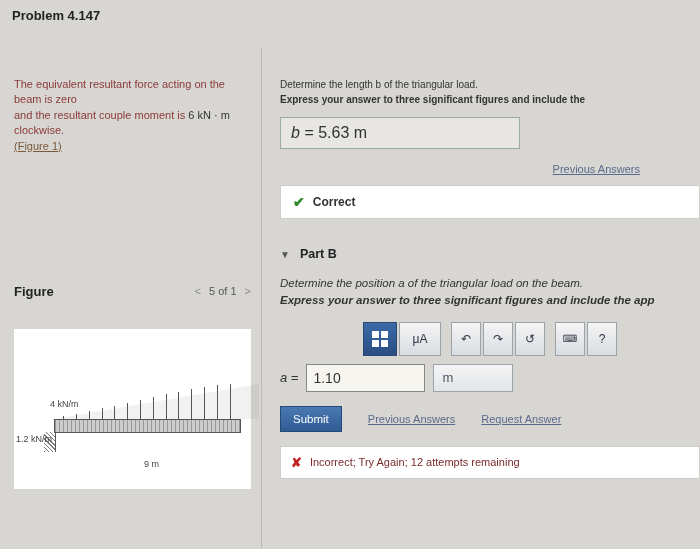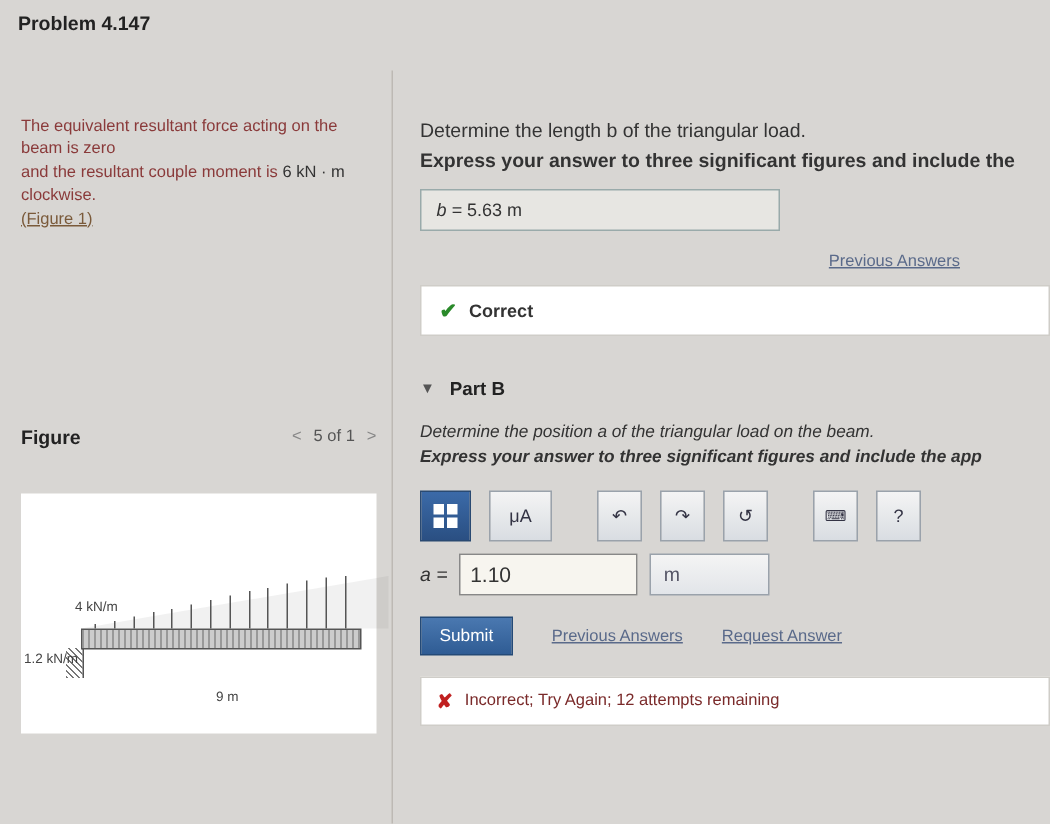--- a/index.html
+++ b/index.html
@@ -90,27 +90,27 @@
   .lbl4 { position:absolute; left:36px; top:70px; }
   .lbl25 { position:absolute; left:2px; top:105px; }
   .lbl9m { position:absolute; left:130px; top:130px; }
   .support {
     position:absolute; left:30px; top:103px; width:12px; height:20px;
     background: repeating-linear-gradient(45deg,#777,#777 1px,transparent 1px,transparent 3px);
     border-right:1px solid #555;
   }
   
   .section { margin-bottom: 16px; }
-  .prompt1 { padding-top: 30px; font-size: 13px; color: #333; line-height:1.5; }
+  .prompt1 { padding-top: 30px; font-size: 10px; color: #333; line-height:1.5; }
   .bold { font-weight: bold; }
   .answer-box {
     margin-top: 10px;
     border: 1px solid #9aa; background: #e7e6e2;
     padding: 6px 10px; width: 240px;
-    font-size: 12px; color:#333;
+    font-size: 16px; color:#333;
   }
   .prev-answers {
     text-align: right; margin: 14px 60px 0 0;
     color: #5a6a8a; text-decoration: underline; font-size: 11px;
     cursor: pointer;
   }
   .correct-row {
     margin-top: 10px;
     background:#fff; border:1px solid #cfcdc8;
     padding:8px 12px; width:420px;
@@ -122,22 +122,23 @@
   }
   .partB-row {
     margin-top: 28px;
     display:flex; align-items:center; gap:10px;
     font-weight:bold; color:#222; font-size:12.5px;
   }
   .partB-row .caret { font-size:10px; color:#555; }
   .prompt2 { margin-top:14px; font-size:11.5px; line-height:1.5;font-style:italic; }
   .toolbar {
     margin-top:12px;
-    display:flex; align-items:center; gap:12px;
+    display:flex; align-items:center; gap:2px;
     height:34px;
+    justify-content:center;
   }
   .tb-btn {
     height:34px; display:flex; align-items:center; justify-content:center;
     border:1px solid #9aa2ab; background:linear-gradient(#f4f4f4,#d9dde2);
     font-size:12px; color:#334; cursor:pointer;
   }
   .tb-btn.blue { background:linear-gradient(#3b6aa8,#2a4f82); color:#fff; width:34px; border-color:#2a4a72;}
   .tb-btn.small { width:30px; }
   .tb-btn.mu { width:42px; font-size:12px; }
   .tb-btn.kbd { width:30px; font-size:10px; }

